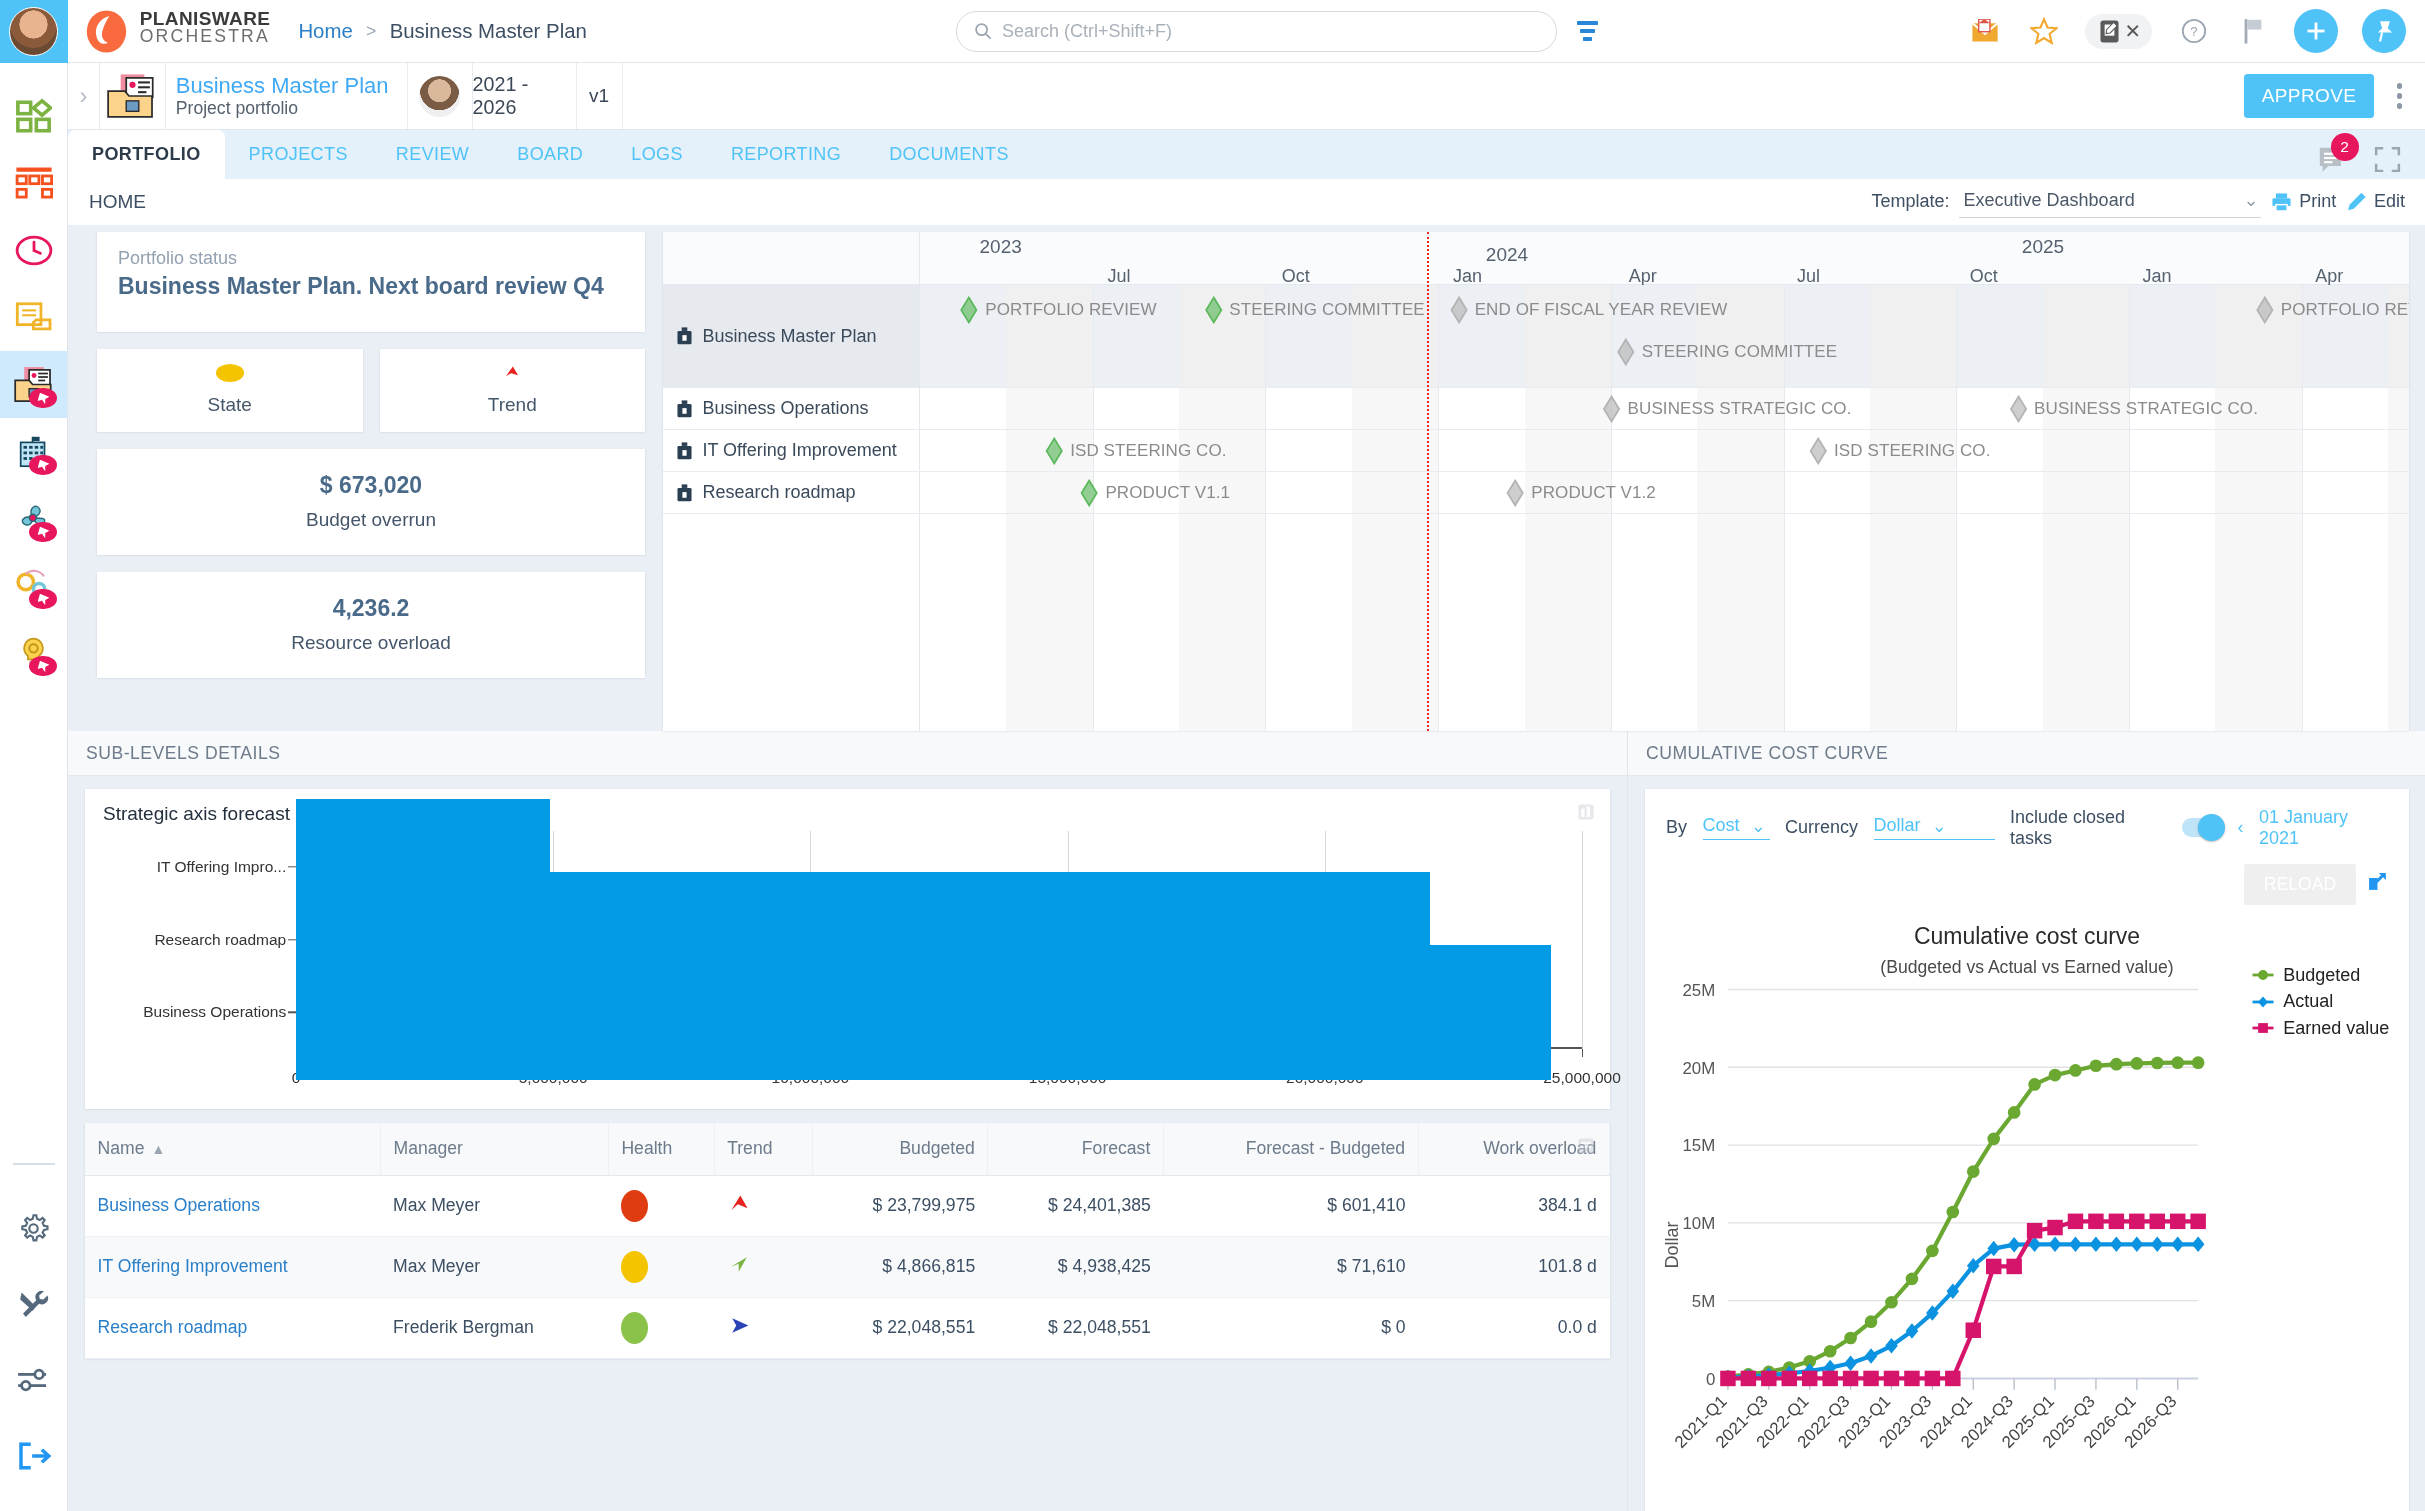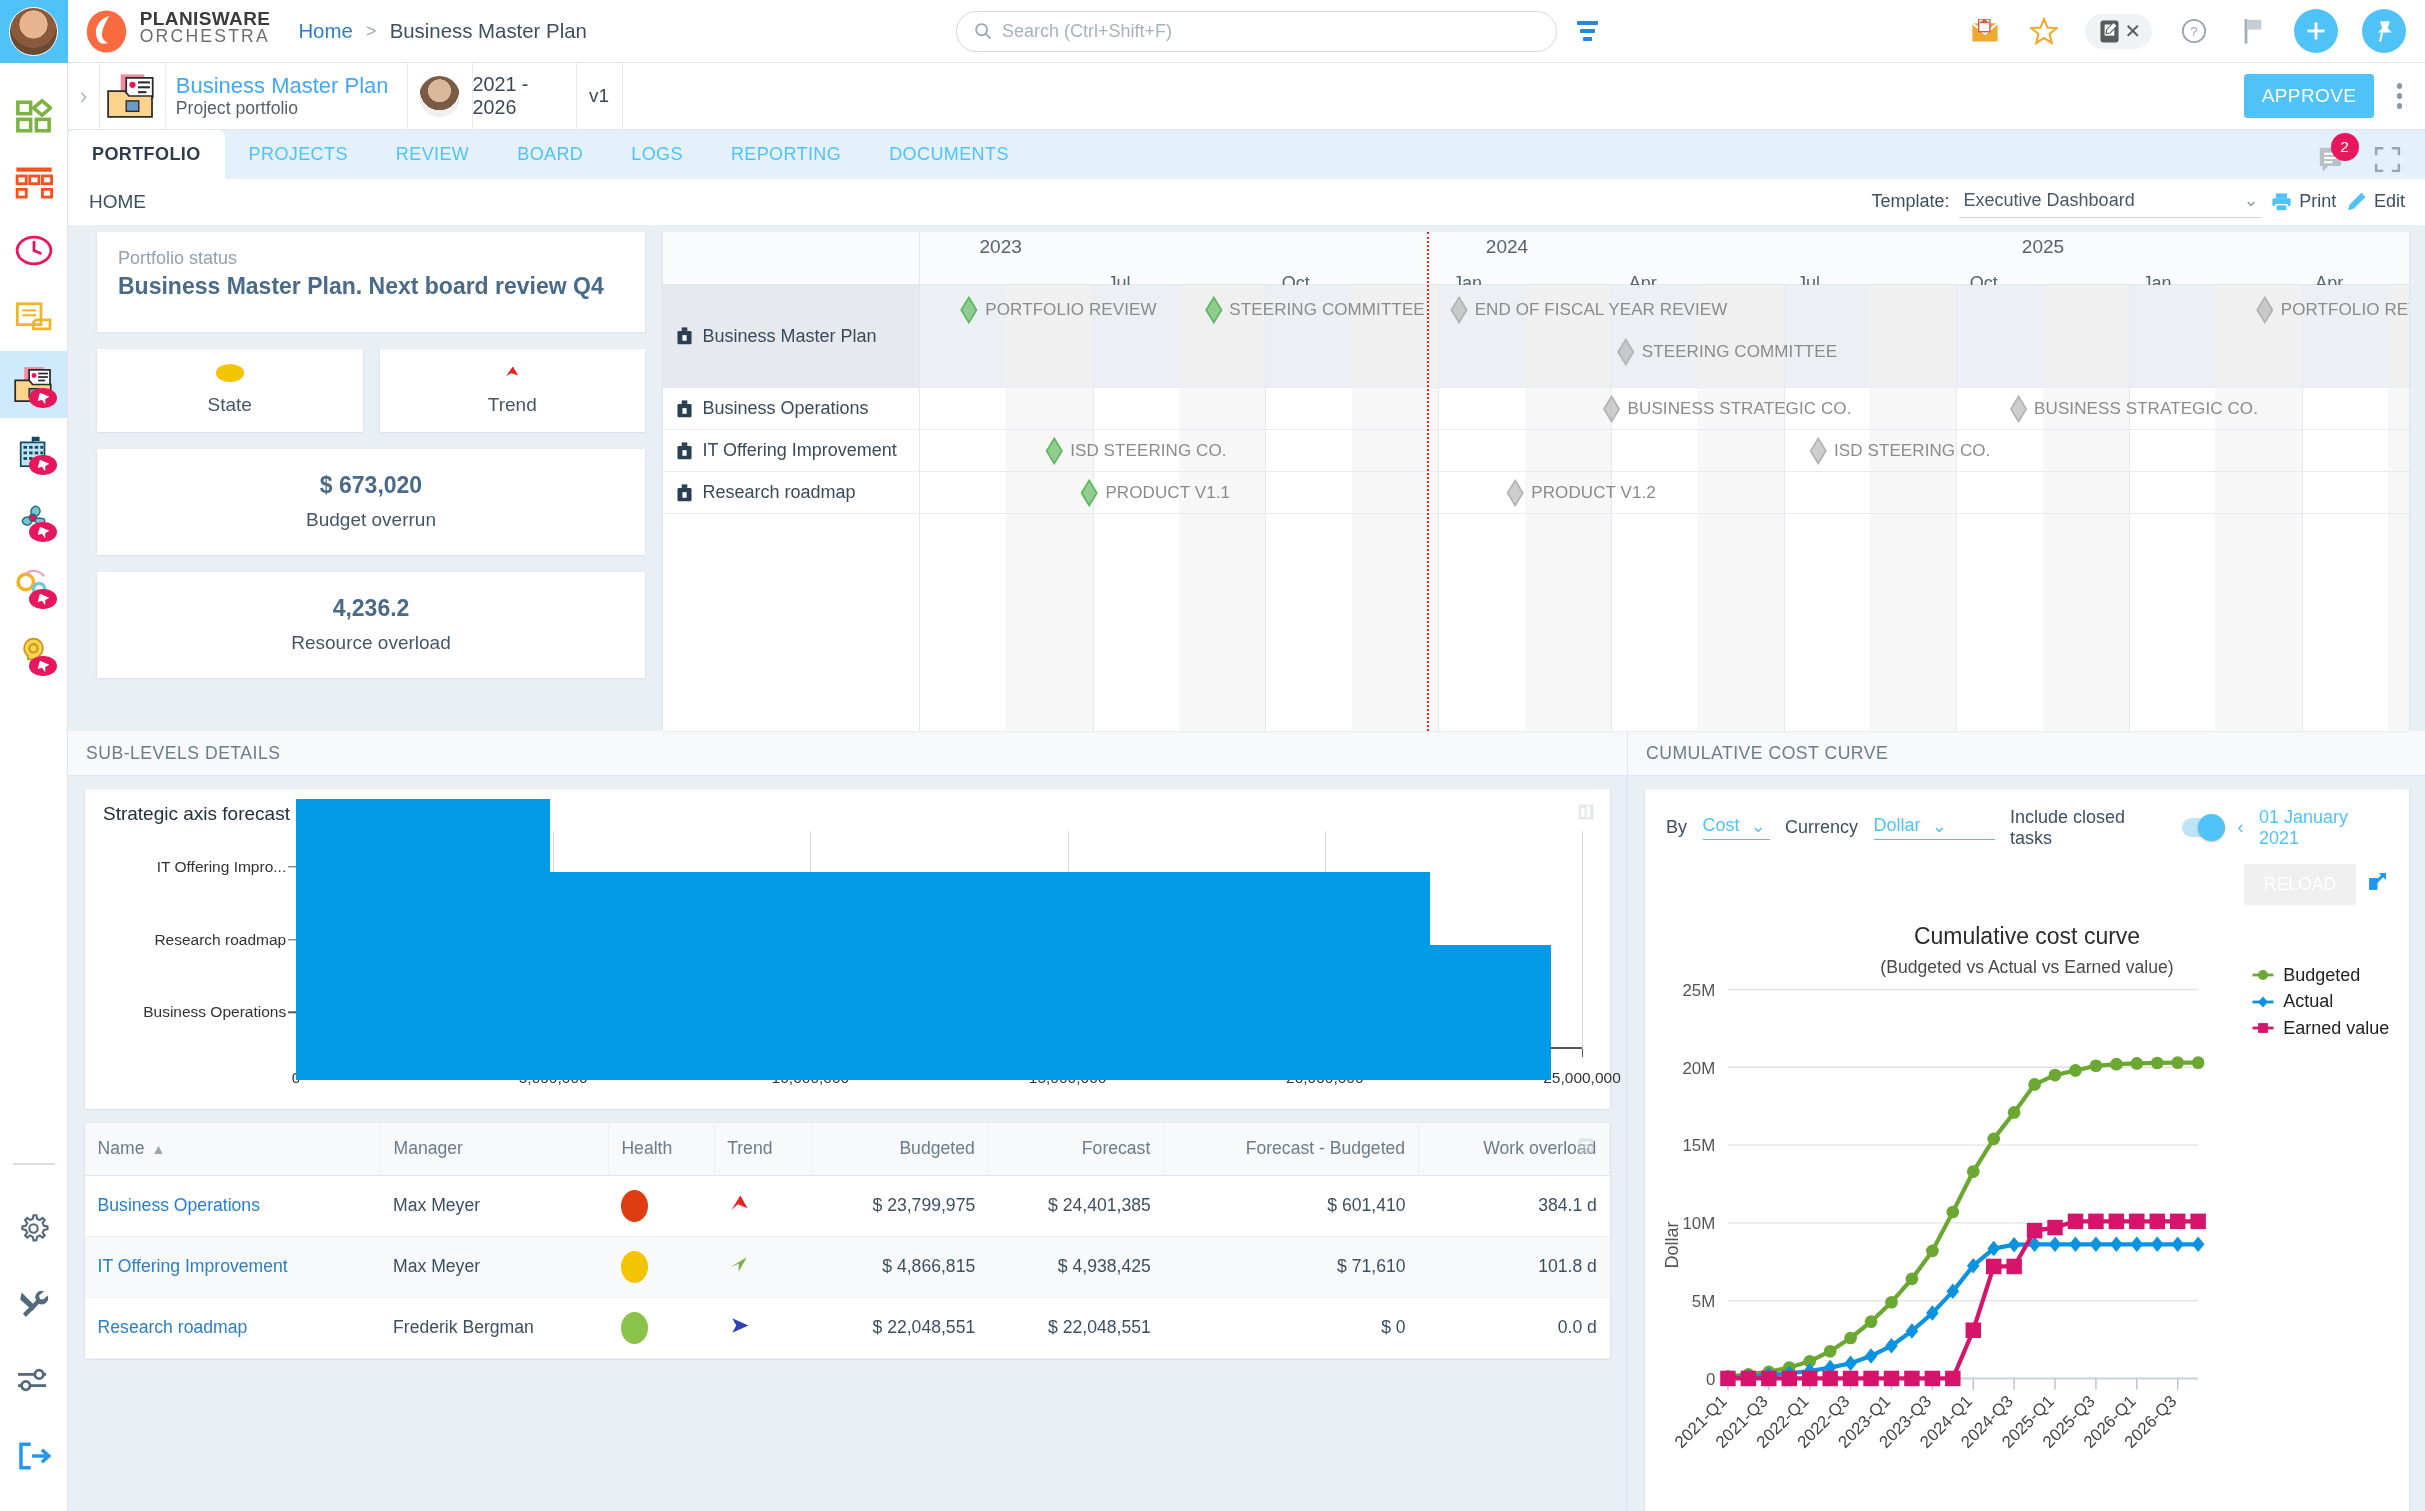--- a/index.html
+++ b/index.html
@@ -148,21 +148,21 @@
             display:flex;flex-direction:column;align-items:center;justify-content:center;gap:9.8px; height:106px;}
   .bigkpi .num { font-size:23px; color:#4a6a8a; font-weight:bold;}
   .bigkpi .cap { font-size:19px; color:#45566a; }
 
   
   .gantt { flex:1 1 auto; background:#fff; margin:7px 17px 0 0; box-shadow:0 0.7px 2.1px rgba(40,60,90,.16); position:relative; overflow:hidden;}
   .g-head { display:flex; height:53px; border-bottom:0.7px solid #e3e8ee; }
   .g-namecol { width:257px; flex:0 0 257px; border-right:0.7px solid #e3e8ee; background:#fafbfc;}
   .g-timecol { flex:1 1 auto; position:relative; background:#fafbfc;}
   .g-year { position:absolute; top:4.2px; font-size:19px; color:#566270; }
-  .g-mon { position:absolute; top:41px; font-size:18px; color:#566270; }
+  .g-mon { position:absolute; top:34px; font-size:18px; color:#566270; }
   .g-body { position:relative; }
   .g-row { display:flex; border-bottom:0.7px solid #e8ecf1; }
   .g-row .nm { width:257px; flex:0 0 257px; border-right:0.7px solid #e3e8ee; display:flex; align-items:center; gap:9.8px; padding:0 12.6px; font-size:18px; color:#3b4a5a;}
   .g-row .tr { flex:1 1 auto; position:relative; }
   .g-row.r0 { height:103px; background:#eceff3;}
   .g-row.r0 .nm { background:#e6eaef;}
   .g-row.r1,.g-row.r2,.g-row.r3 { height:42px; }
   .g-fill { height:222px; display:flex;}
   .g-fill .nm { width:257px; flex:0 0 257px; border-right:0.7px solid #e3e8ee;}
   .g-fill .tr { flex:1 1 auto; position:relative;}
@@ -559,21 +559,21 @@
             <span class="num">4,236.2</span>
             <span class="cap">Resource overload</span>
           </div>
         </div>
 
         <div class="gantt">
           <div class="g-head">
             <div class="g-namecol"></div>
             <div class="g-timecol" id="g-timehead">
                 <div class="g-year" style="left: 4%;">2023</div>
-                <div class="g-year" style="left: 38%;">2024</div>
+                <div class="g-year" style="left: 38%; margin-top: 8px;">2024</div>
                 <div class="g-year" style="left: 74%;">2025</div>
                 <div class="g-mon" style="left: 12.6%;">Jul</div>
                 <div class="g-mon" style="left: 24.3%;">Oct</div>
                 <div class="g-mon" style="left: 35.8%;">Jan</div>
                 <div class="g-mon" style="left: 47.6%;">Apr</div>
                 <div class="g-mon" style="left: 58.9%;">Jul</div>
                 <div class="g-mon" style="left: 70.5%;">Oct</div>
                 <div class="g-mon" style="left: 82.1%;">Jan</div>
                 <div class="g-mon" style="left: 93.7%;">Apr</div>
               </div>

